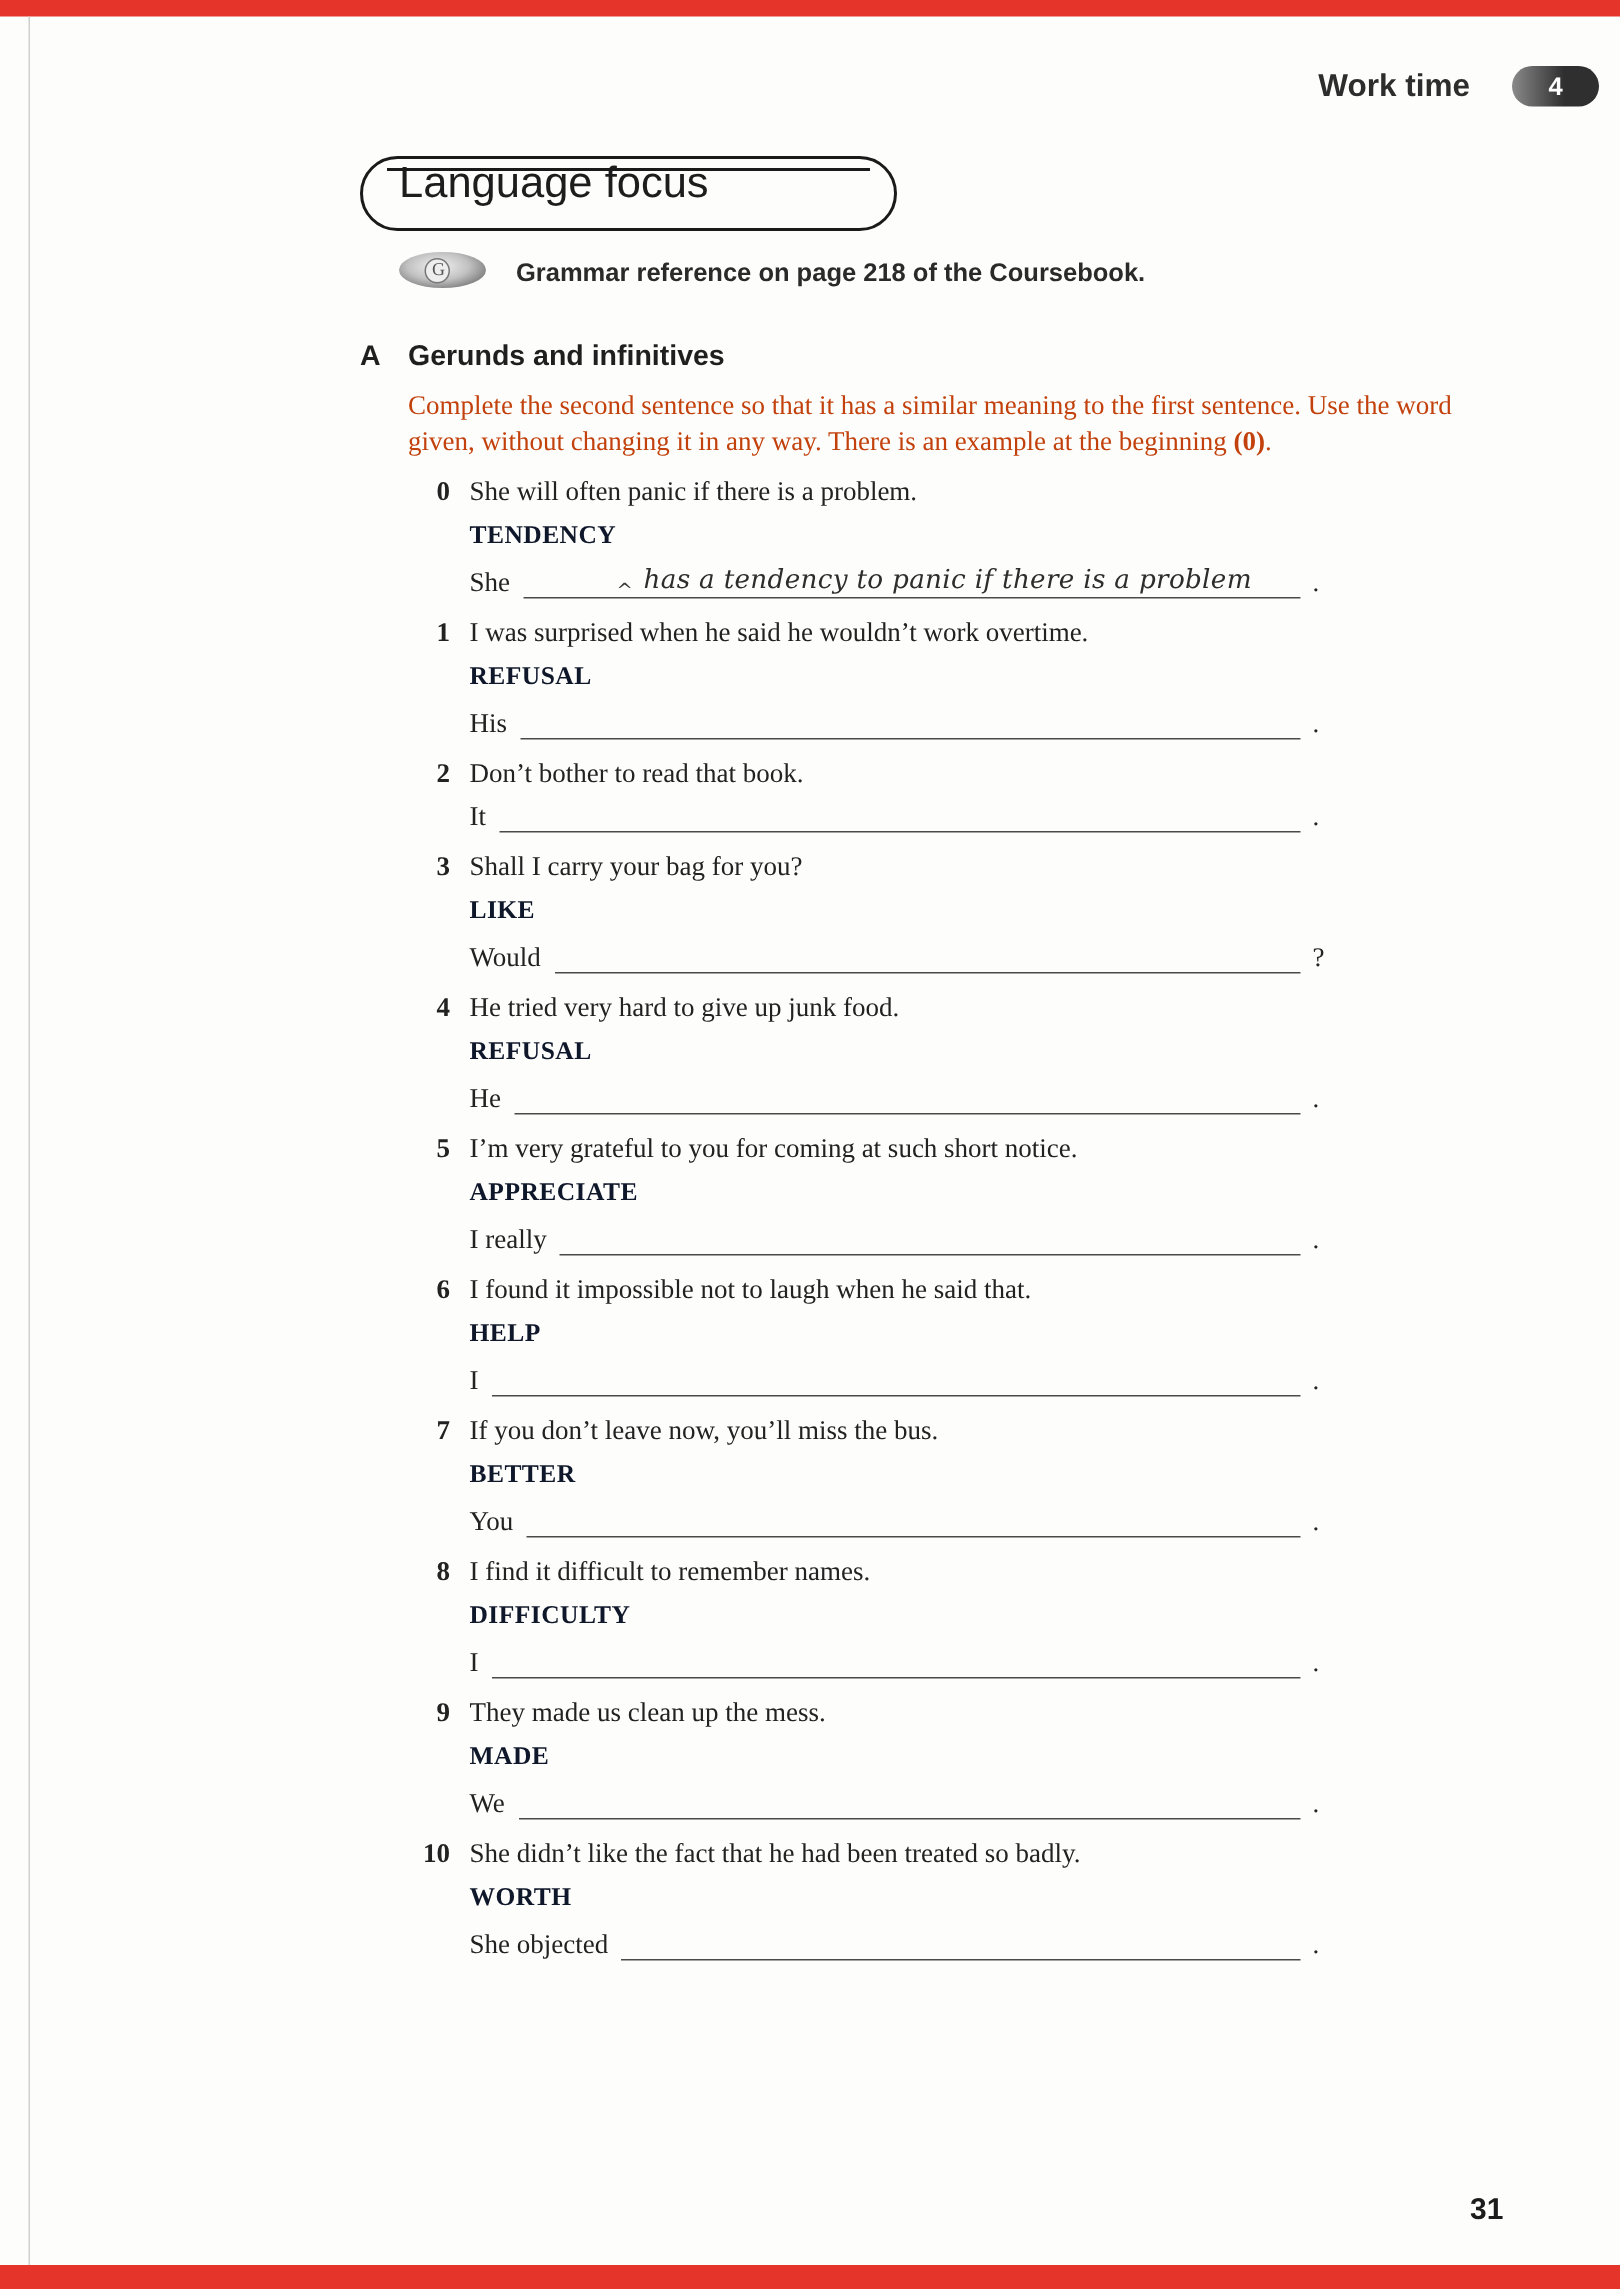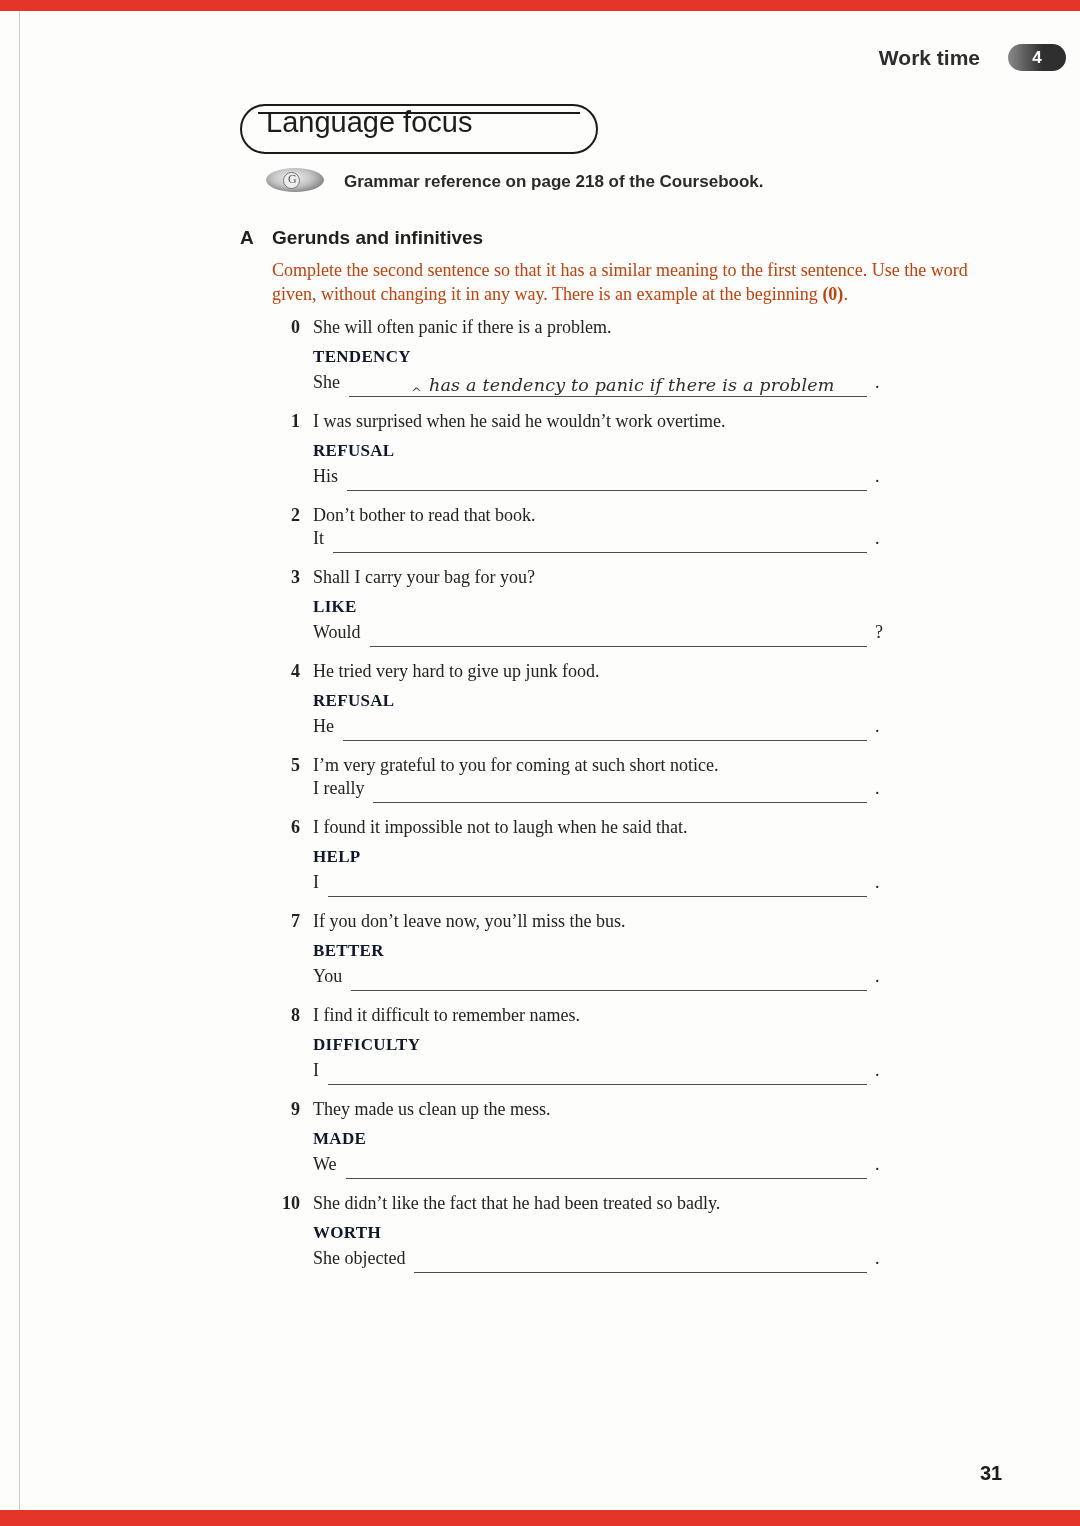--- a/index.html
+++ b/index.html
@@ -102,21 +102,21 @@
     width: 28px; text-align: right; font-weight: bold; flex: 0 0 auto;
     margin-right: 13px;
   }
   .keyword {
     margin: 7px 0 5px 41px;
     font-weight: bold; font-size: 17px; letter-spacing: 0.3px; color: #0f172a;
   }
   .gapline {
     margin: 0 0 9px 41px;
     width: 572px; height: 27px;
-    display: flex; align-items: flex-start;
+    display: flex; align-items: flex-end;
     font-size: 18px;
   }
   .stem { flex: 0 0 auto; }
   .blank {
     flex: 1 1 auto; position: relative; height: 24px;
     border-bottom: 1px solid #4a4a4a;
     margin-left: 9px; margin-right: 8px;
   }
   .hand-caret {
     position: absolute; left: 62px; bottom: -4px;
@@ -242,20 +242,21 @@
       </span>
       <span class="end-punct">.</span>
     </div>
   </div>
 
   <div class="item">
     <div class="sentence-row">
       <span class="num">5</span>
       <span class="sentence">I’m very grateful to you for coming at such short notice.</span>
     </div>
+    <div class="keyword">APPRECIATE</div>
     <div class="gapline">
       <span class="stem">I really</span>
       <span class="blank">
         <span class="hand-caret"></span>
         <span class="answer"></span>
       </span>
       <span class="end-punct">.</span>
     </div>
   </div>
 

